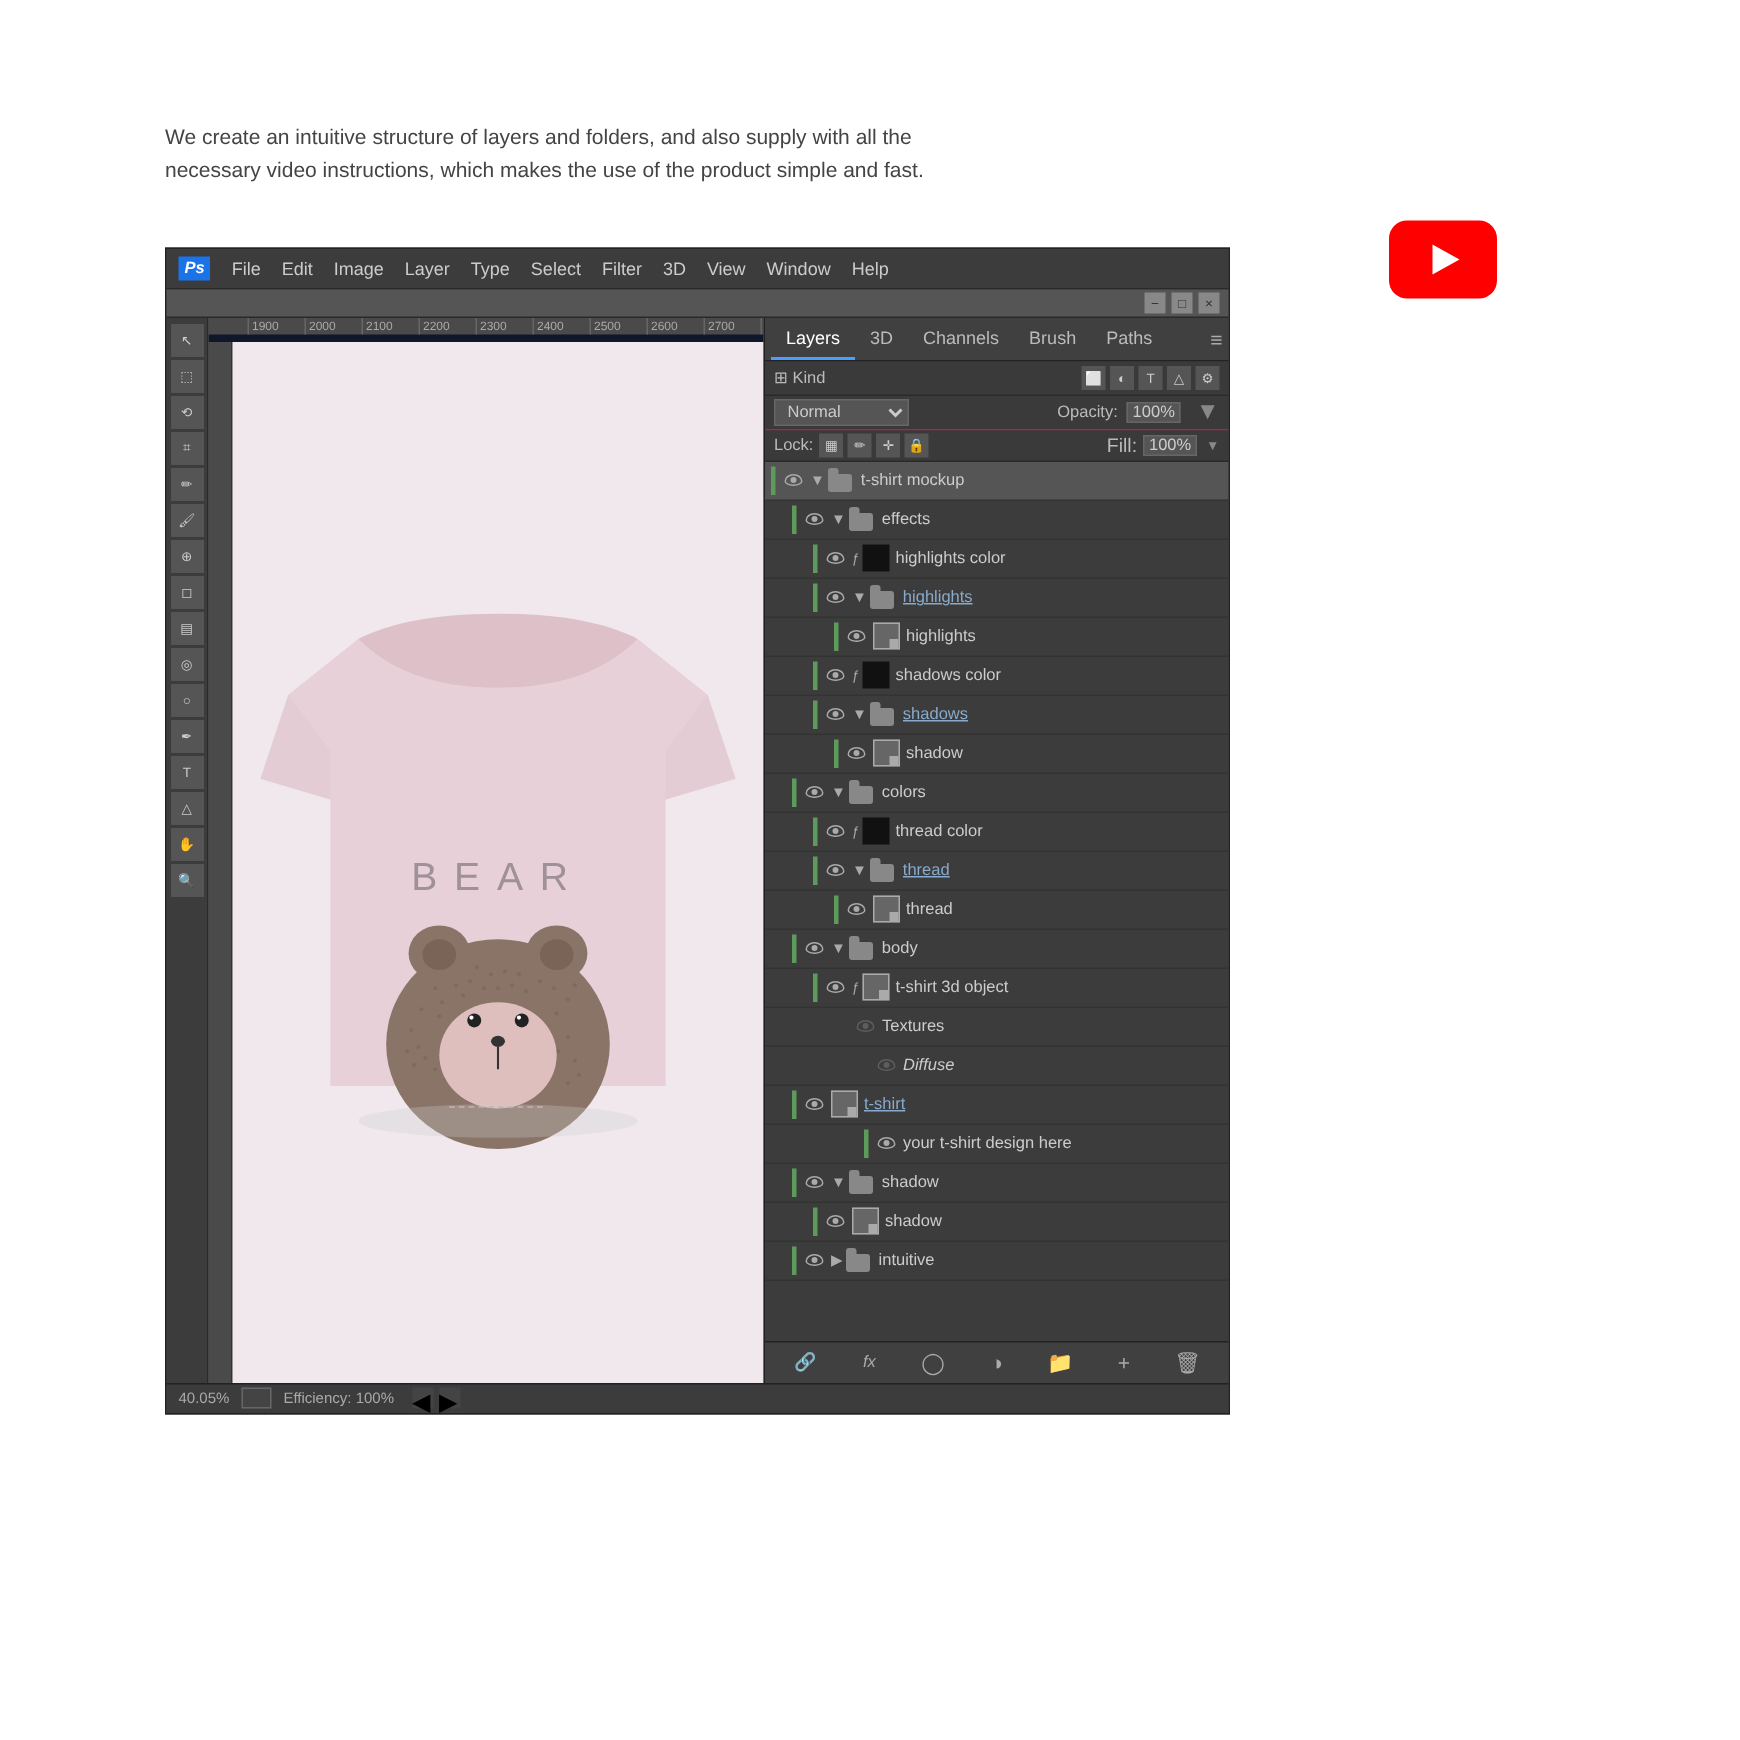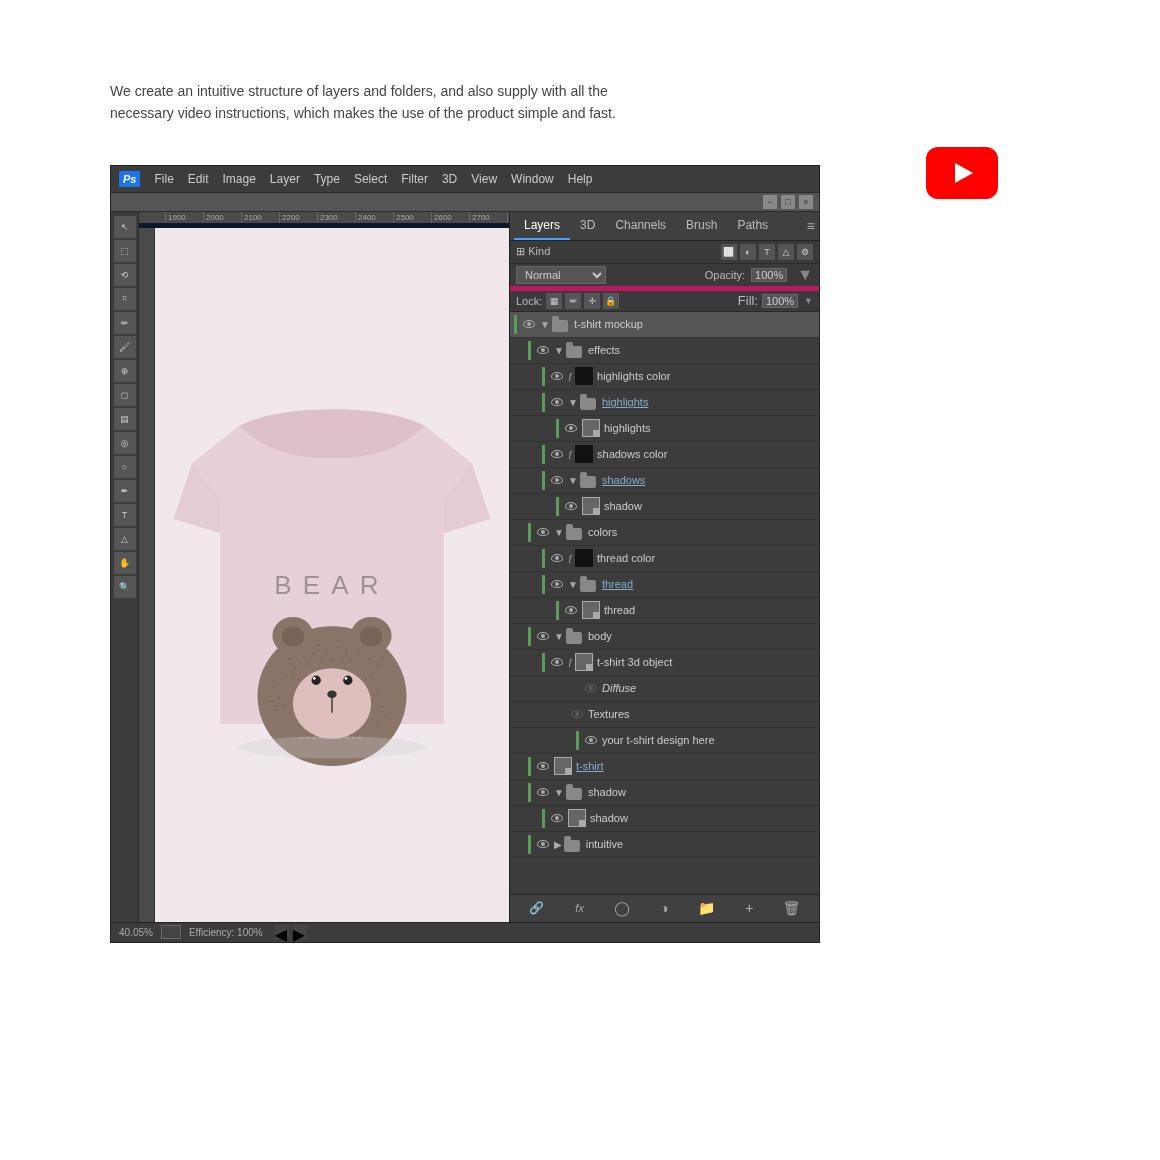--- a/index.html
+++ b/index.html
@@ -306,21 +306,21 @@
       justify-content: center;
       font-size: 9px;
       color: #ccc;
     }
 
     .layers-blend-row {
       display: flex;
       align-items: center;
       padding: 2px 6px;
       background: #3a3a3a;
-      border-bottom: 5px solid #be185d;
+      border-bottom: 1px solid #be185d;
       gap: 6px;
     }
 
     .blend-dropdown {
       background: #555;
       color: #ccc;
       font-size: 11px;
       padding: 1px 4px;
       border: 1px solid #666;
       width: 90px;
@@ -904,51 +904,51 @@
             <div class="layer-item" style="padding-left:32px;">
               <div style="display:flex;align-items:center;width:3px;background:#5d9b5d;align-self:stretch;margin-right:4px;"></div>
               <div class="layer-eye">
                   <div class="eye-icon"></div>
                 </div>
               <span style="font-size:9px;color:#aaa;margin-right:2px;">ƒ</span>
               <div class="layer-thumb-smart"></div>
               <span class="layer-name">t-shirt 3d object</span>
             </div>
 
+            <div class="layer-item" style="padding-left:52px;">
+              <div style="width:3px;align-self:stretch;margin-right:4px;"></div>
+              <div class="layer-eye" style="opacity:0.3;">
+                  <div class="eye-icon"></div>
+                </div>
+              <span class="layer-name">Textures</span>
+            </div>
+
             <div class="layer-item" style="padding-left:66px;">
               <div style="width:3px;align-self:stretch;margin-right:4px;"></div>
               <div class="layer-eye" style="opacity:0.3;">
                   <div class="eye-icon"></div>
                 </div>
               <span class="layer-name" style="font-style:italic;">Diffuse</span>
             </div>
 
-            <div class="layer-item" style="padding-left:52px;">
-              <div style="width:3px;align-self:stretch;margin-right:4px;"></div>
-              <div class="layer-eye" style="opacity:0.3;">
-                  <div class="eye-icon"></div>
-                </div>
-              <span class="layer-name">Textures</span>
-            </div>
-
-            <div class="layer-item" style="padding-left:66px;">
-              <div style="display:flex;align-items:center;width:3px;background:#5d9b5d;align-self:stretch;margin-right:4px;"></div>
-              <div class="layer-eye">
-                  <div class="eye-icon"></div>
-                </div>
-              <span class="layer-name">your t-shirt design here</span>
-            </div>
-
             <div class="layer-item" style="padding-left:18px;">
               <div style="display:flex;align-items:center;width:3px;background:#5d9b5d;align-self:stretch;margin-right:4px;"></div>
               <div class="layer-eye">
                   <div class="eye-icon"></div>
                 </div>
               <div class="layer-thumb-smart"></div>
               <span class="layer-name underlined">t-shirt</span>
+            </div>
+
+            <div class="layer-item" style="padding-left:66px;">
+              <div style="display:flex;align-items:center;width:3px;background:#5d9b5d;align-self:stretch;margin-right:4px;"></div>
+              <div class="layer-eye">
+                  <div class="eye-icon"></div>
+                </div>
+              <span class="layer-name">your t-shirt design here</span>
             </div>
 
             <div class="layer-item" style="padding-left:18px;">
               <div style="display:flex;align-items:center;width:3px;background:#5d9b5d;align-self:stretch;margin-right:4px;"></div>
               <div class="layer-eye">
                   <div class="eye-icon"></div>
                 </div>
               <span style="color:#aaa;font-size:10px;margin-right:2px;">▼</span>
               <div class="layer-folder-icon">
                   <div class="folder-tab"></div>

